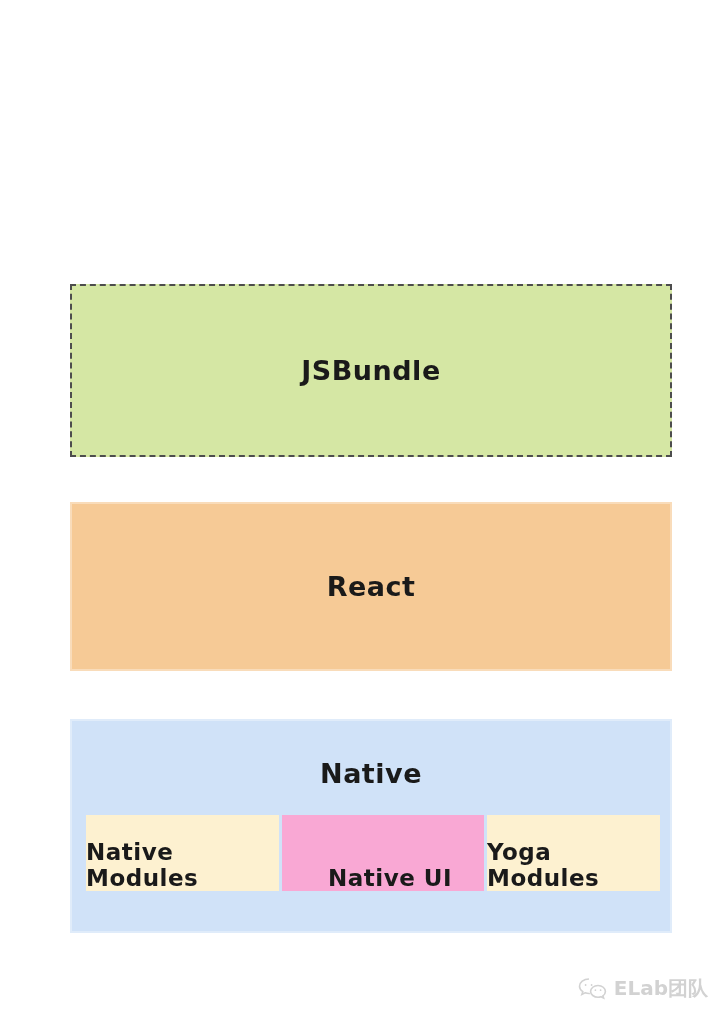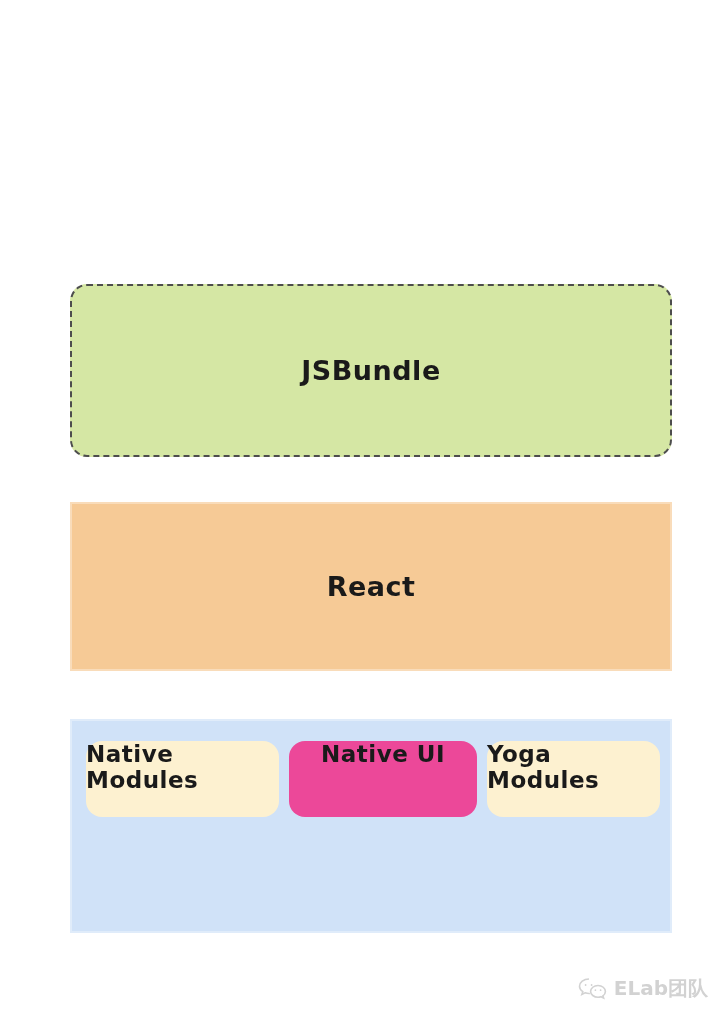--- a/index.html
+++ b/index.html
@@ -48,26 +48,25 @@
     box-sizing: border-box;
     width: 100%;
     margin-top: 20px;
     padding: 0 10px 0 14px;
     display: flex;
     justify-content: space-between;
   }
   .native-child {
     height: 76px;
     display: flex;
-    align-items: flex-start;
+    align-items: flex-end;
     justify-content: center;
     font-size: 23px;
     font-weight: 600;
     color: #1a1a1a;
-    border-radius: 16px;
   }
   .child-0 { width: 193px; }
   .child-1 { width: 188px; }
   .child-2 { width: 173px; }
   .watermark {
     position: absolute;
     right: 18px;
     bottom: 16px;
     display: flex;
     align-items: flex-end;
@@ -76,34 +75,37 @@
     font-weight: 600;
   }
   .watermark svg { display: block; }
 </style>
 </head>
 <body>
 
 <div class="canvas">
 
 
-  <div class="layer layer-jsbundle" style="background-color: rgb(213, 231, 164); border-radius: 17px;">
+  <div class="layer layer-jsbundle" style="background-color: rgb(213, 231, 164);">
     <span>JSBundle</span>
   </div>
 
   <div class="layer layer-bridge" style="background-color: rgb(246, 202, 150);">
     <span>React</span>
   </div>
 
   <div class="layer layer-native" style="background-color: rgb(208, 226, 248);">
+    <div class="native-title">
+      <span>Native</span>
+    </div>
     <div class="native-row">
       <div class="native-child child-0" style="background-color: rgb(253, 241, 208);">
         <span>Native Modules</span>
       </div>
-      <div class="native-child child-1" style="background-color: #ec4899;">
+      <div class="native-child child-1" style="background-color: #f9a8d4; padding-left: 14px;">
         <span>Native UI</span>
       </div>
       <div class="native-child child-2" style="background-color: rgb(253, 241, 208);">
         <span>Yoga Modules</span>
       </div>
     </div>
   </div>
 
   <div class="watermark" style="color: rgb(210, 210, 210);">
     <span>

